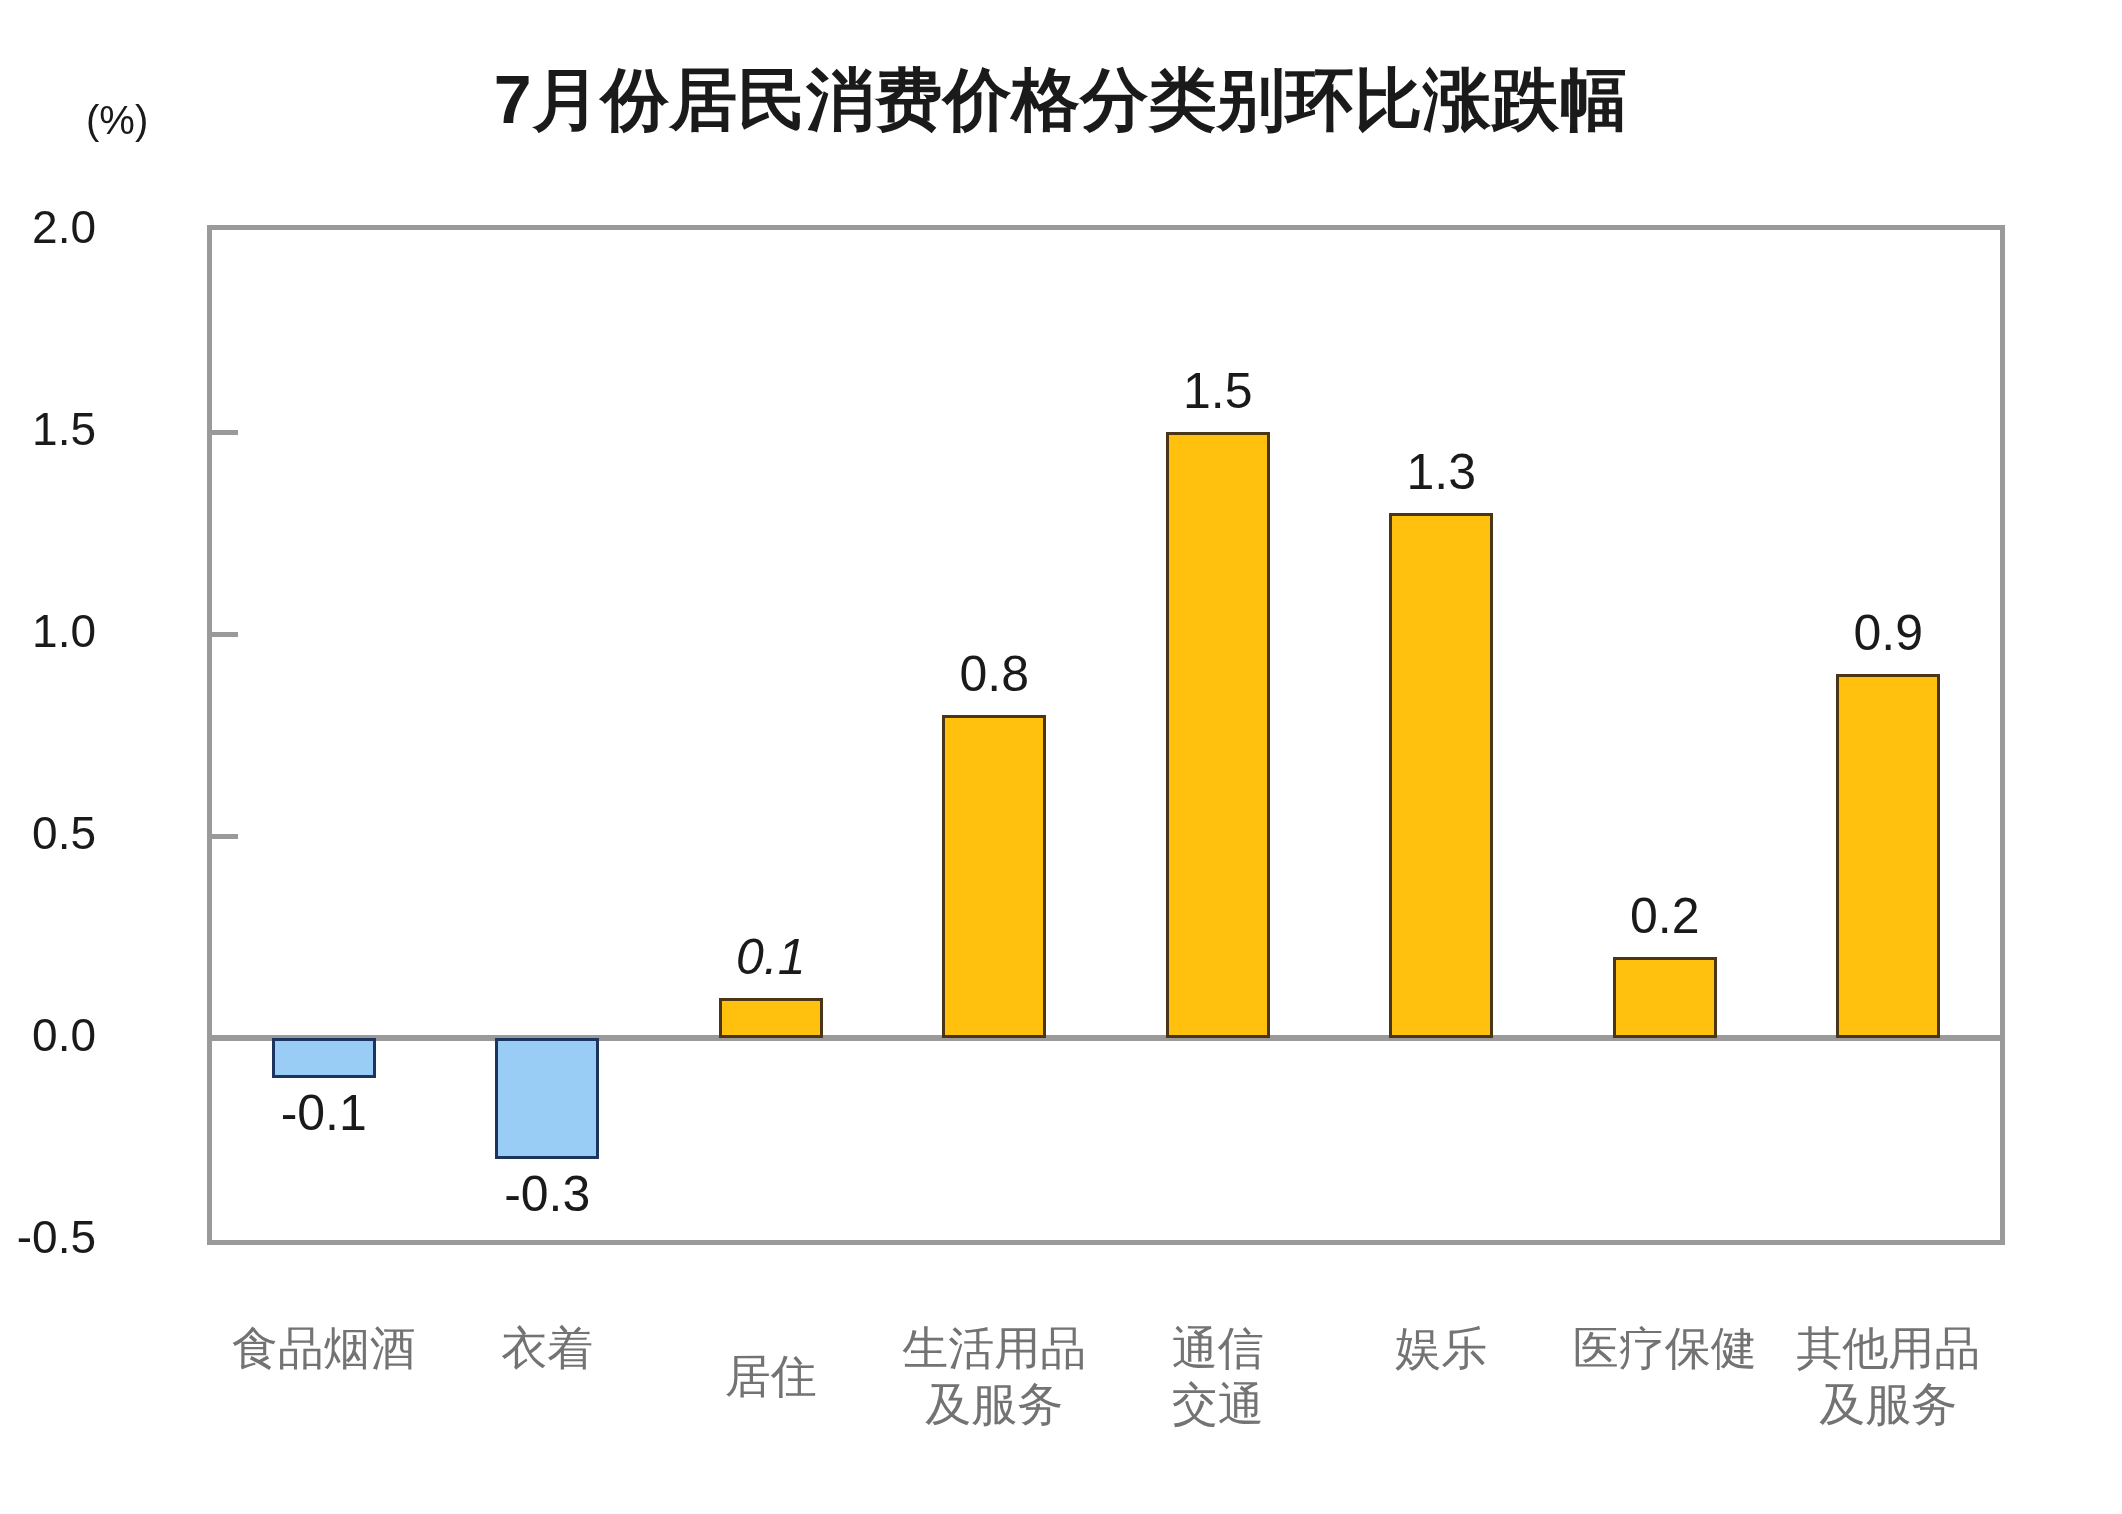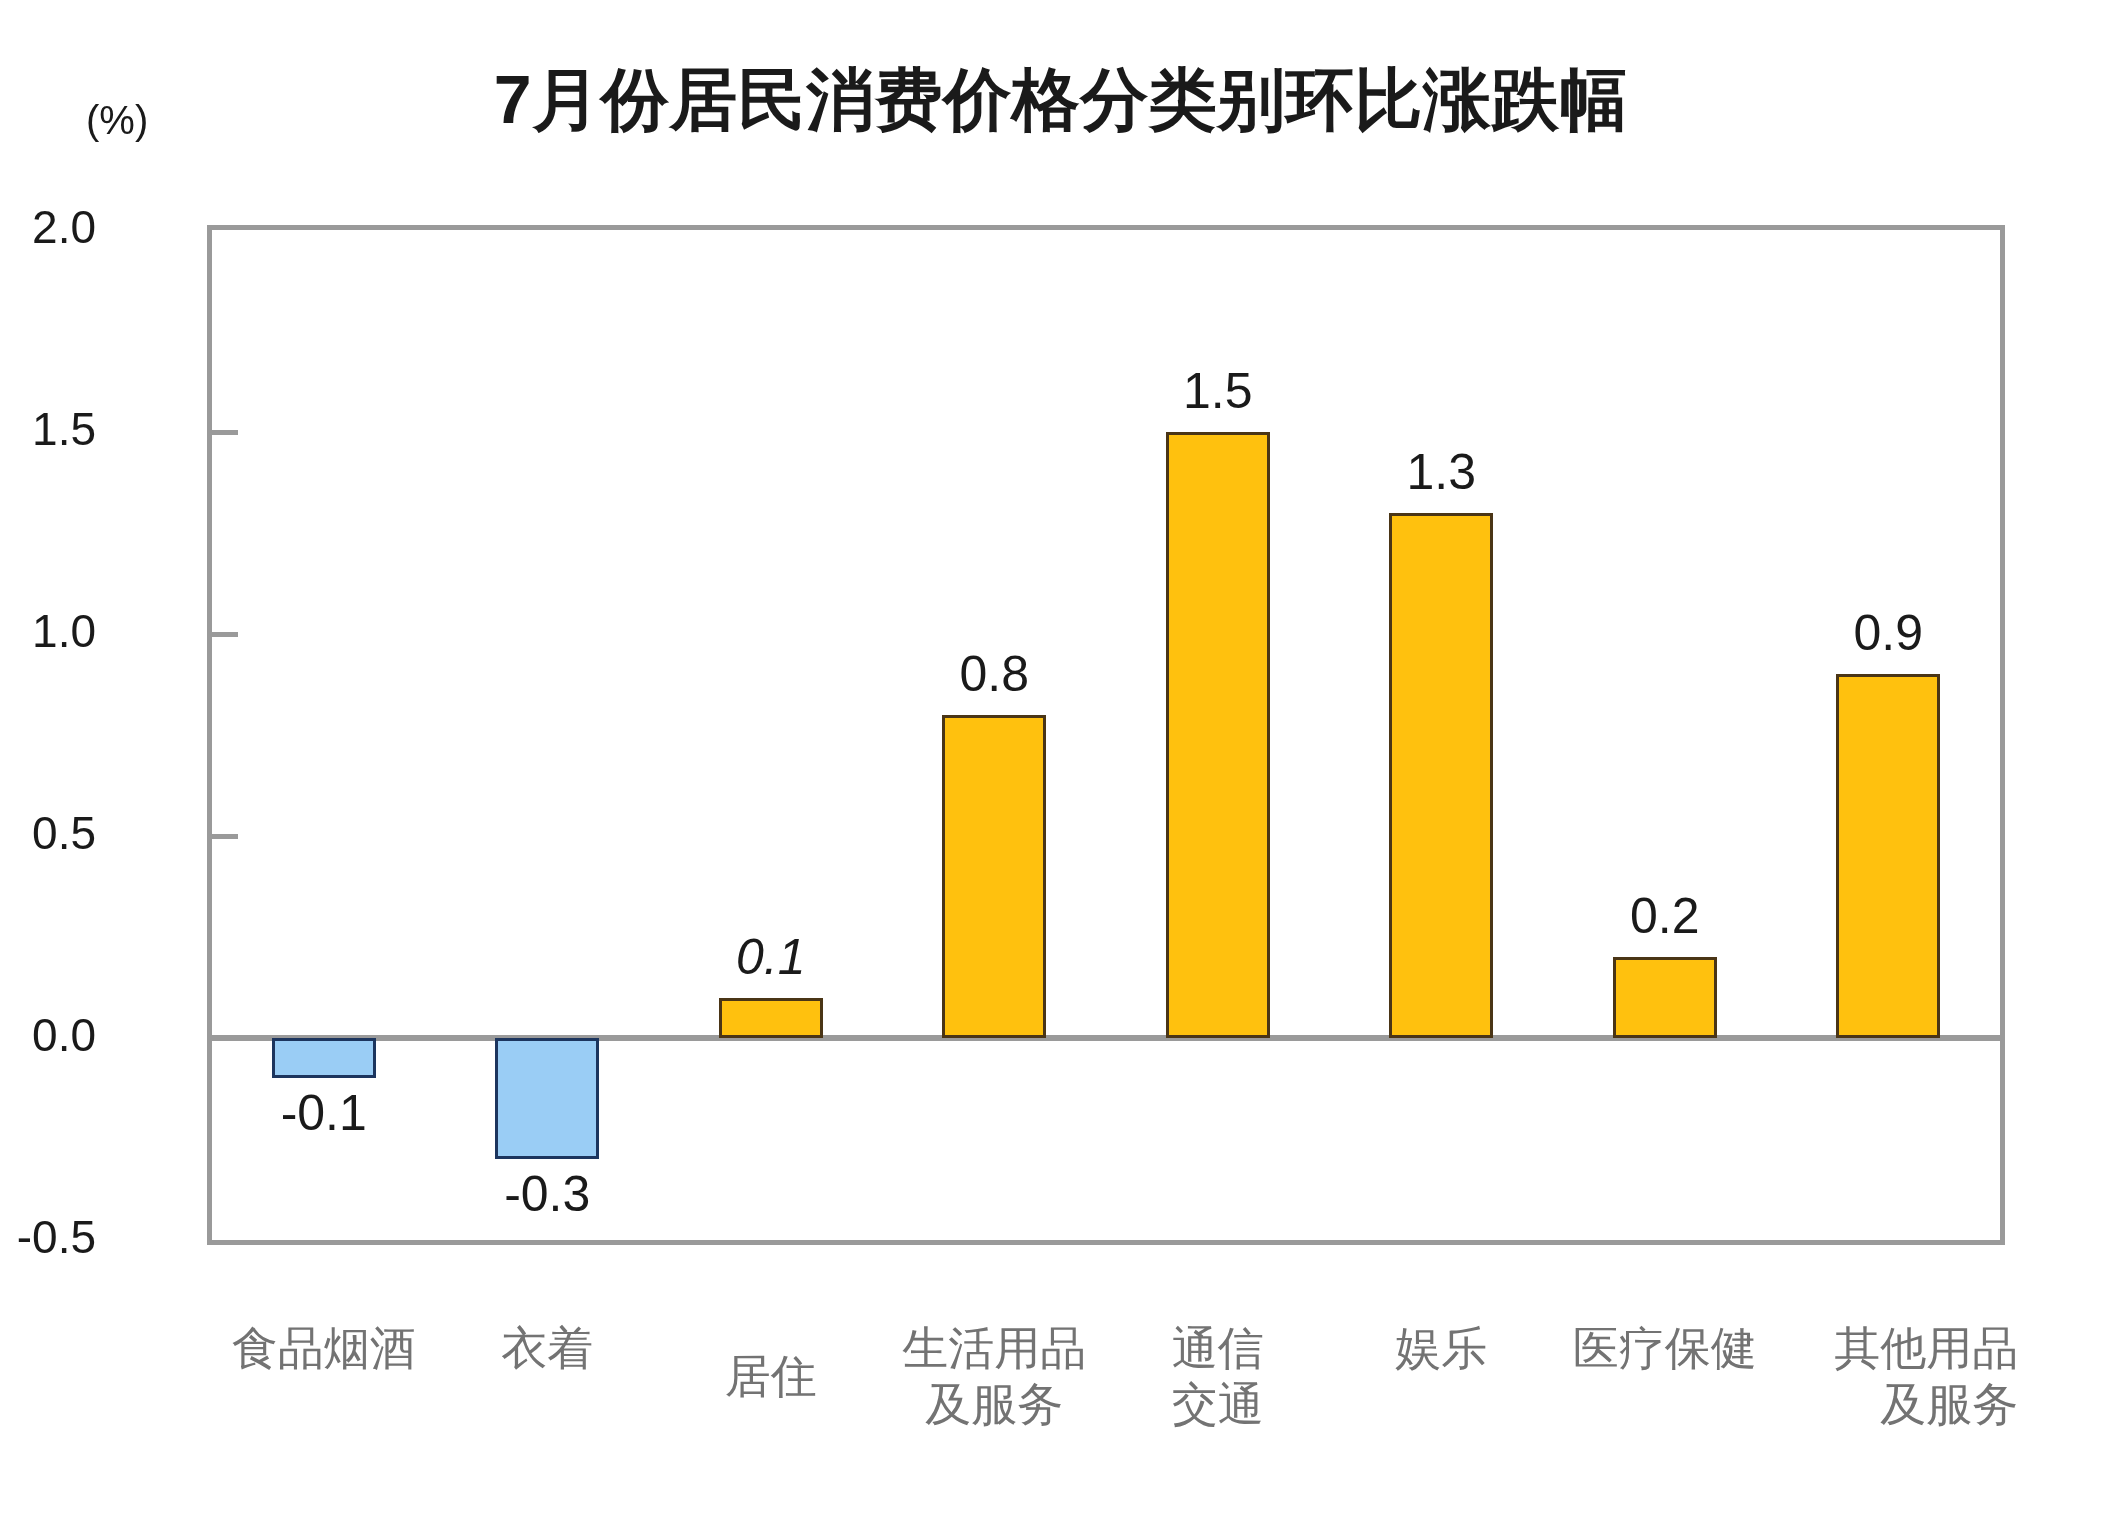--- a/index.html
+++ b/index.html
@@ -190,21 +190,21 @@
       <div class="cat-label" style="left: 1087.75px; width: 260px;">
         <span class="cat-line">通信</span>
         <span class="cat-line">交通</span>
       </div>
       <div class="cat-label" style="left: 1311.25px; width: 260px;">
         <span class="cat-line">娱乐</span>
       </div>
       <div class="cat-label" style="left: 1534.75px; width: 260px;">
         <span class="cat-line">医疗保健</span>
       </div>
-      <div class="cat-label" style="left: 1758.25px; width: 260px; text-align: right;">
+      <div class="cat-label" style="left: 1758.25px; width: 260px;">
         <span class="cat-line">其他用品</span>
         <span class="cat-line">及服务</span>
       </div>
     </div>
   <div id="valuelabels-layer">
       <div class="value-label" style="left: 213.75px; width: 220px; top: 1084.4px;">-0.1</div>
       <div class="value-label" style="left: 437.25px; width: 220px; top: 1165.2px;">-0.3</div>
       <div class="value-label" style="left: 660.75px; width: 220px; top: 927.6px; font-style: italic;">0.1</div>
       <div class="value-label" style="left: 884.25px; width: 220px; top: 644.8px;">0.8</div>
       <div class="value-label" style="left: 1107.75px; width: 220px; top: 362px;">1.5</div>

